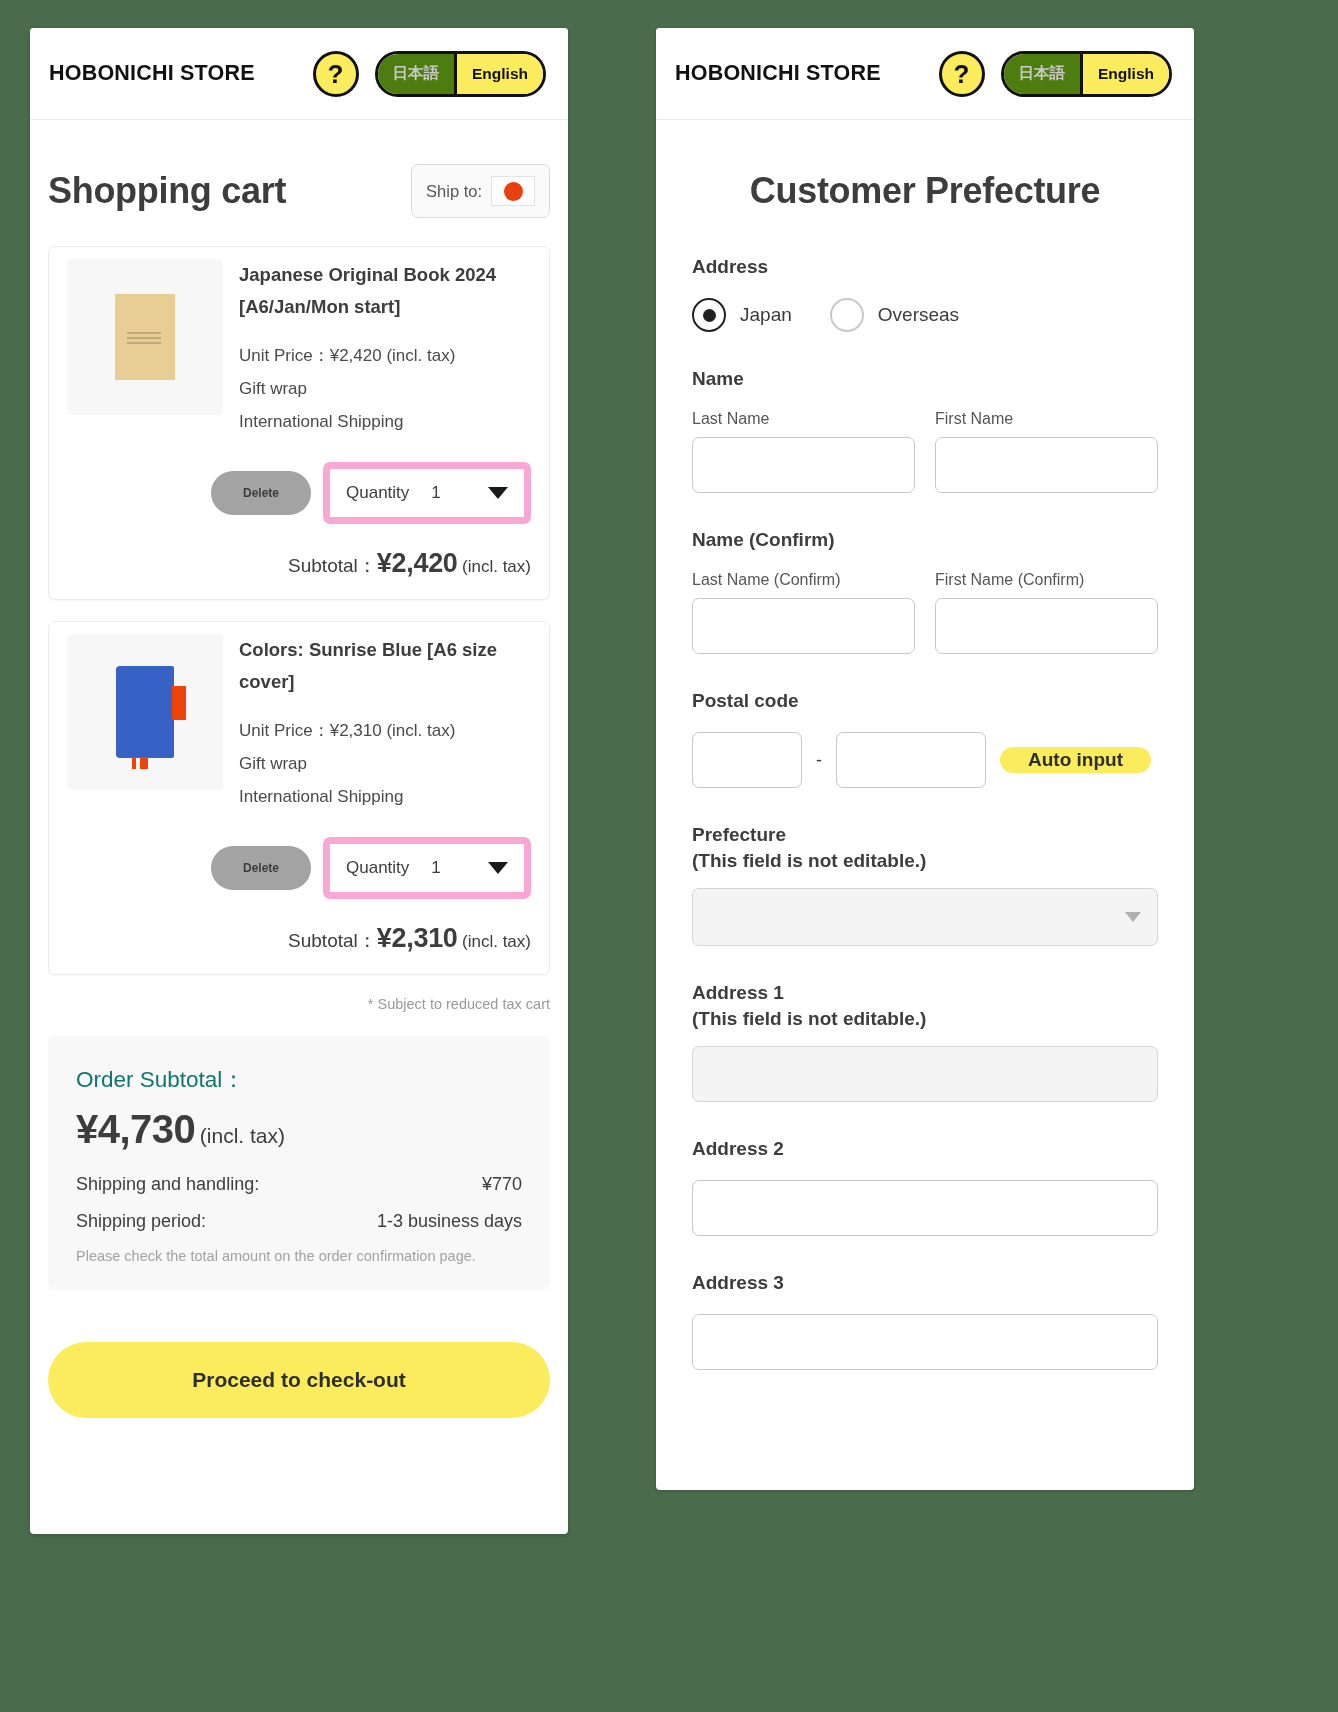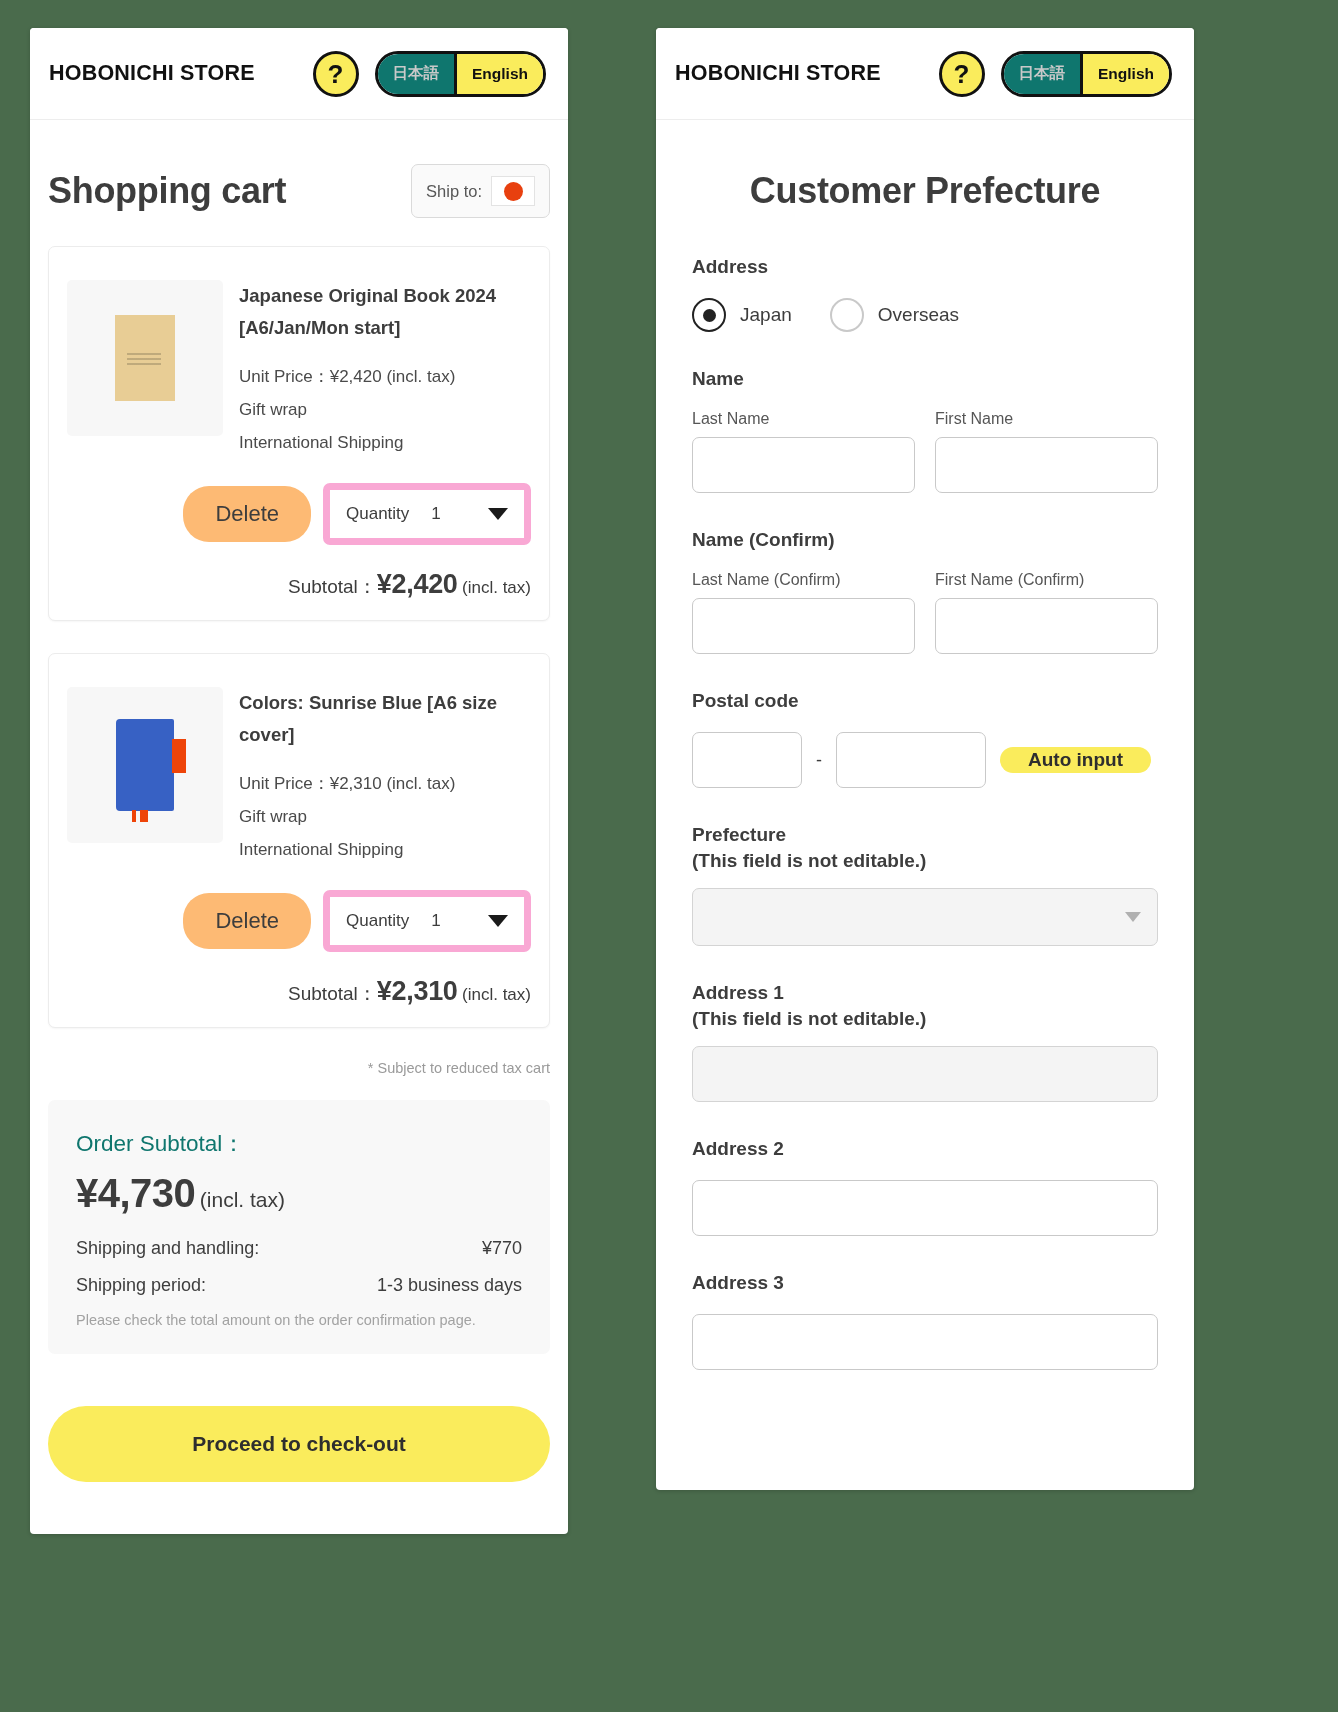--- a/index.html
+++ b/index.html
@@ -66,21 +66,21 @@
     border-radius: 24px;
     overflow: hidden;
     cursor: pointer;
   }
   .lang-opt {
     display: flex; align-items: center; justify-content: center;
     padding: 0 15px;
     font-size: 15.5px;
     font-weight: bold;
   }
-  .lang-opt.inactive { background: #0f766e; color: #c9c9c9; }
+  .lang-opt.inactive { background: #4d7c0f; color: #c9c9c9; }
   .lang-opt.active   { background: #faec5c; color: #111; border-left: 3px solid #111; }
 
   
   .cart-body { padding: 0 18px 0 18px; }
   .cart-title-row {
     display: flex; align-items: center;
     padding: 44px 0 28px 0;
   }
   .page-h1 {
     font-size: 36px; font-weight: bold; color: #3d3d3d;
@@ -101,22 +101,22 @@
     background: #fff;
     border: 1px solid #e3e3e3;
     display: flex; align-items: center; justify-content: center;
   }
   .flag-jp .dot { width: 19px; height: 19px; border-radius: 50%; background: #e8400f; }
 
   
   .product-card {
     border: 1px solid #ececec;
     border-radius: 7px;
-    padding: 33px 18px 20px 18px;
-    margin-bottom: 32px;
+    padding: 12px 18px 20px 18px;
+    margin-bottom: 21px;
     background: #fff;
     box-shadow: 0 1px 2px rgba(0,0,0,.04);
   }
   .product-main { display: flex; gap: 16px; }
   .thumb {
     width: 156px; height: 156px;
     background: #f7f7f7;
     border-radius: 5px;
     flex: 0 0 156px;
     display: flex; align-items: center; justify-content: center;
@@ -155,24 +155,24 @@
   }
   .product-meta {
     font-size: 17px; color: #4a4a4a;
     line-height: 1.95;
   }
   .product-actions {
     display: flex; align-items: center; justify-content: flex-end;
     gap: 12px; margin-top: 24px;
   }
   .delete-btn {
-    background: #fdba74;
+    background: #a3a3a3;
     border: none; border-radius: 26px;
     padding: 15px 32px;
-    font-size: 22px; font-weight: normal; color: #3d3d3d;
+    font-size: 12px; font-weight: bold; color: #3d3d3d;
     cursor: pointer;
     font-family: inherit;
   }
   .qty-select {
     display: flex; align-items: center;
     border: 7px solid #f9a8d4;
     border-radius: 7px;
     background: #fff;
     padding: 14px 16px;
     min-width: 208px;

